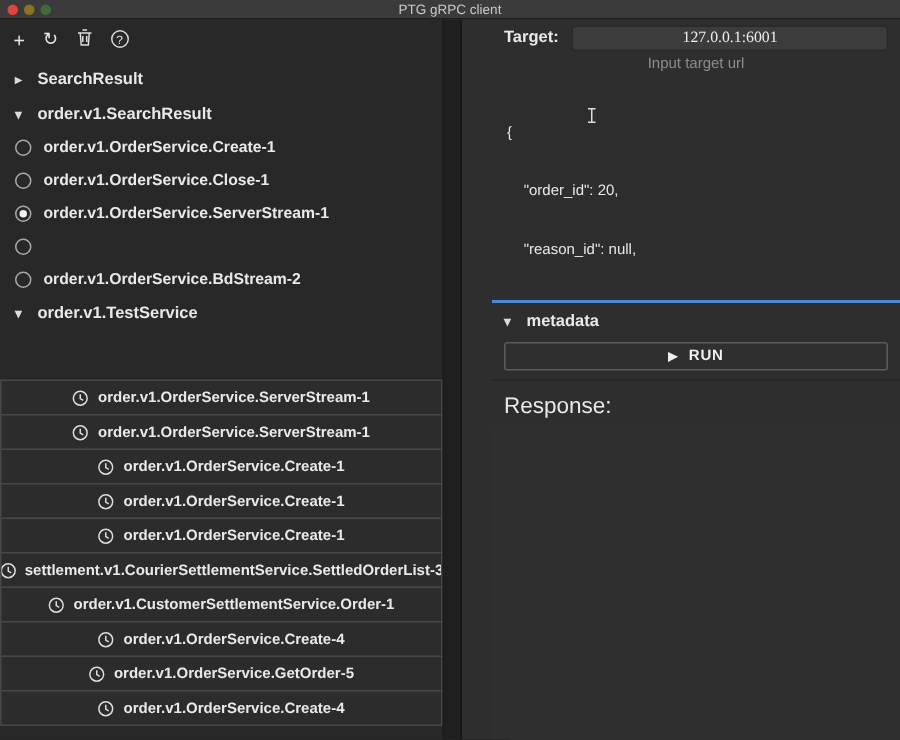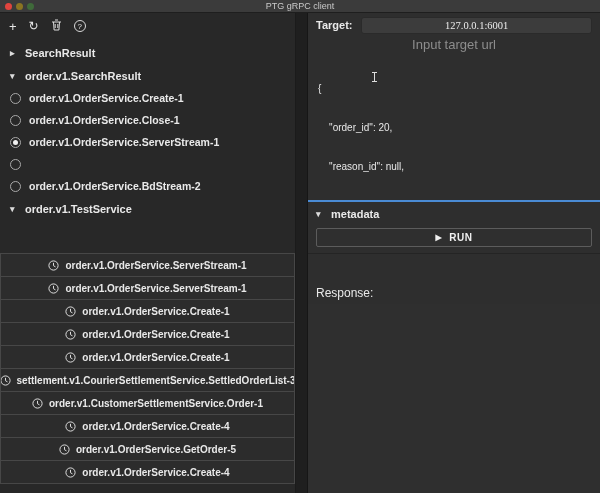--- a/index.html
+++ b/index.html
@@ -21,21 +21,21 @@
   .light.yellow{ background:#8a7422; }
   .light.green { background:#3f6a3a; }
 
   
   .app { display:flex; height:480px; }
   .left-pane {
     width:296px; background:#282828; position:relative; overflow:hidden;
     border-right:1px solid #1b1b1b; flex:none;
   }
   .scroll-strip { width:12px; background:#1f1f1f; border-right:1px solid #161616; flex:none; }
-  .right-pane { flex:1; background:#2e2e2e; display:flex; flex-direction:column; position:relative; }
+  .right-pane { flex:1; background:#2e2e2e; display:flex; flex-direction:column; position:relative;padding-left:20px; }
 
   
   .toolbar { height:26px; display:flex; align-items:center; gap:12px; padding:0 9px; }
   .tool-icon { color:#e6e6e6; font-size:13px; line-height:1; cursor:default; text-align:center; }
   .tool-icon.refresh { font-size:12px; }
   .help-circle {
     width:12px; height:12px; border:1px solid #d8d8d8; border-radius:50%;
     font-size:8px; display:flex; align-items:center; justify-content:center; color:#e6e6e6;
   }
 
@@ -70,21 +70,21 @@
   .clock-icon { flex:none; display:block; }
 
   
   .target-row { height:24px; display:flex; align-items:center; gap:9px; padding:0 8px; }
   .target-label { font-size:11px; font-weight:bold; white-space:nowrap; }
   .target-input {
     flex:1; height:17px; background:#3c3c3c; border:1px solid #2a2a2a; border-radius:3px;
     color:#ededed; font-size:10.5px; text-align:center;
     font-family:Liberation Serif, serif; outline:none;
   }
-  .hint-row { height:13px; text-align:center; font-size:13px; color:#8d8d8d; }
+  .hint-row { height:13px; text-align:center; font-size:10px; color:#8d8d8d; }
 
   .editor {
     height:150px; padding:6px 10px; position:relative;
     font-family:"Liberation Sans", sans-serif; font-size:10px; line-height:13px;
     color:#e8e8e8; white-space:pre; overflow:hidden;
   }
   .ibeam { position:absolute; left:66px; top:22px; width:1px; height:10px; background:#dedede; }
   .ibeam::before, .ibeam::after {
     content:""; position:absolute; left:-2px; width:5px; height:1px; background:#dedede;
   }
@@ -98,21 +98,21 @@
   }
   .run-button {
     margin:4px 8px 6px; height:19px; border:1px solid #5c5c5c; border-radius:2px;
     background:#2f2f2f; color:#f0f0f0;
     display:flex; align-items:center; justify-content:center; gap:7px;
     font-size:10px; font-weight:bold; letter-spacing:0.5px; cursor:default;
   }
   .run-play { font-size:8px; }
 
   .response-section { flex:1; border-top:1px solid #242424; display:flex; flex-direction:column; }
-  .response-label { padding:8px 8px 4px; font-size:12px;margin-top:24px; }
+  .response-label { padding:8px 8px 4px; font-size:15px; }
   .response-area { flex:1; background:#2f2f2f; }
 </style>
 </head>
 <body>
 
 <div class="titlebar">
   <div class="traffic">
     <span class="light red"></span>
     <span class="light yellow"></span>
     <span class="light green"></span>

